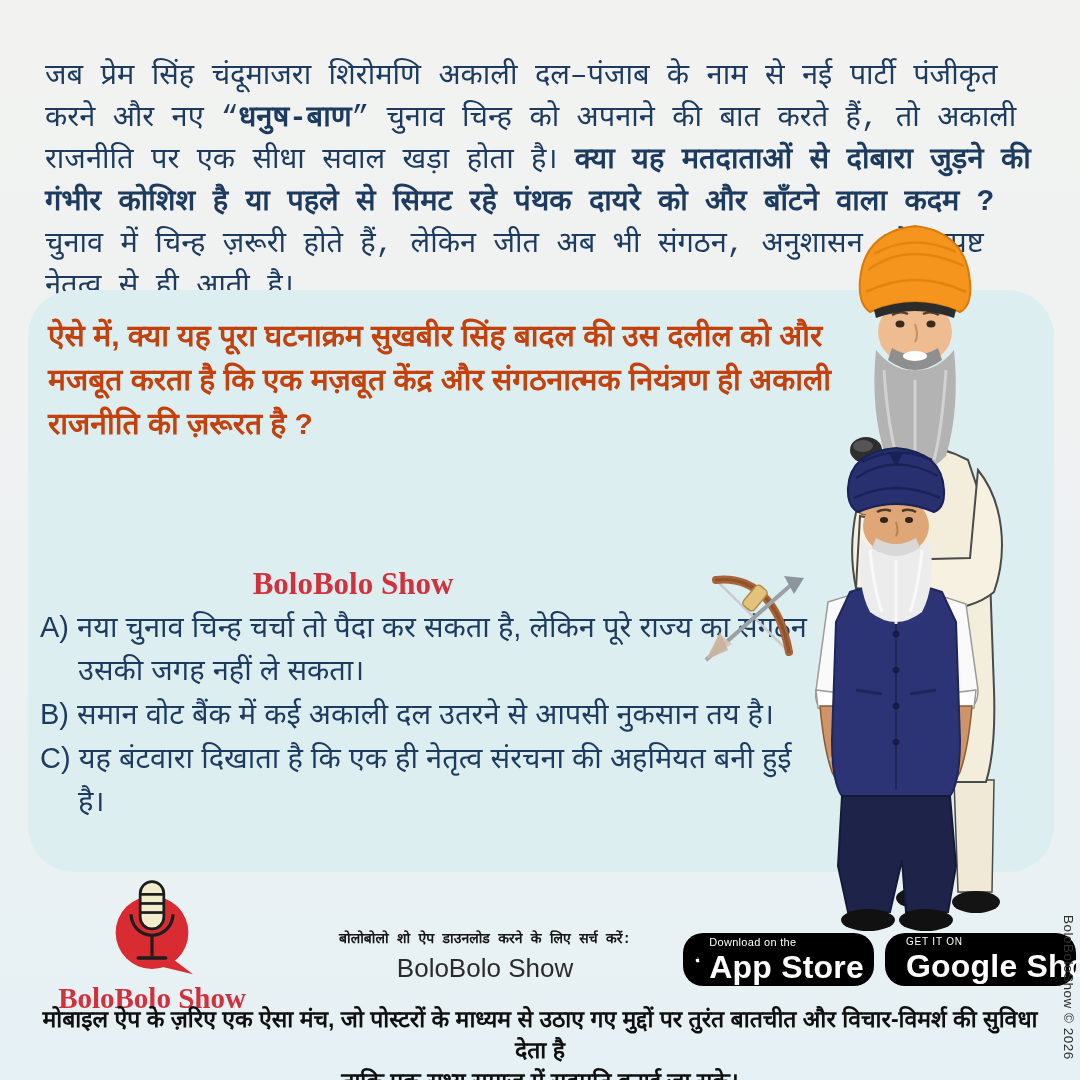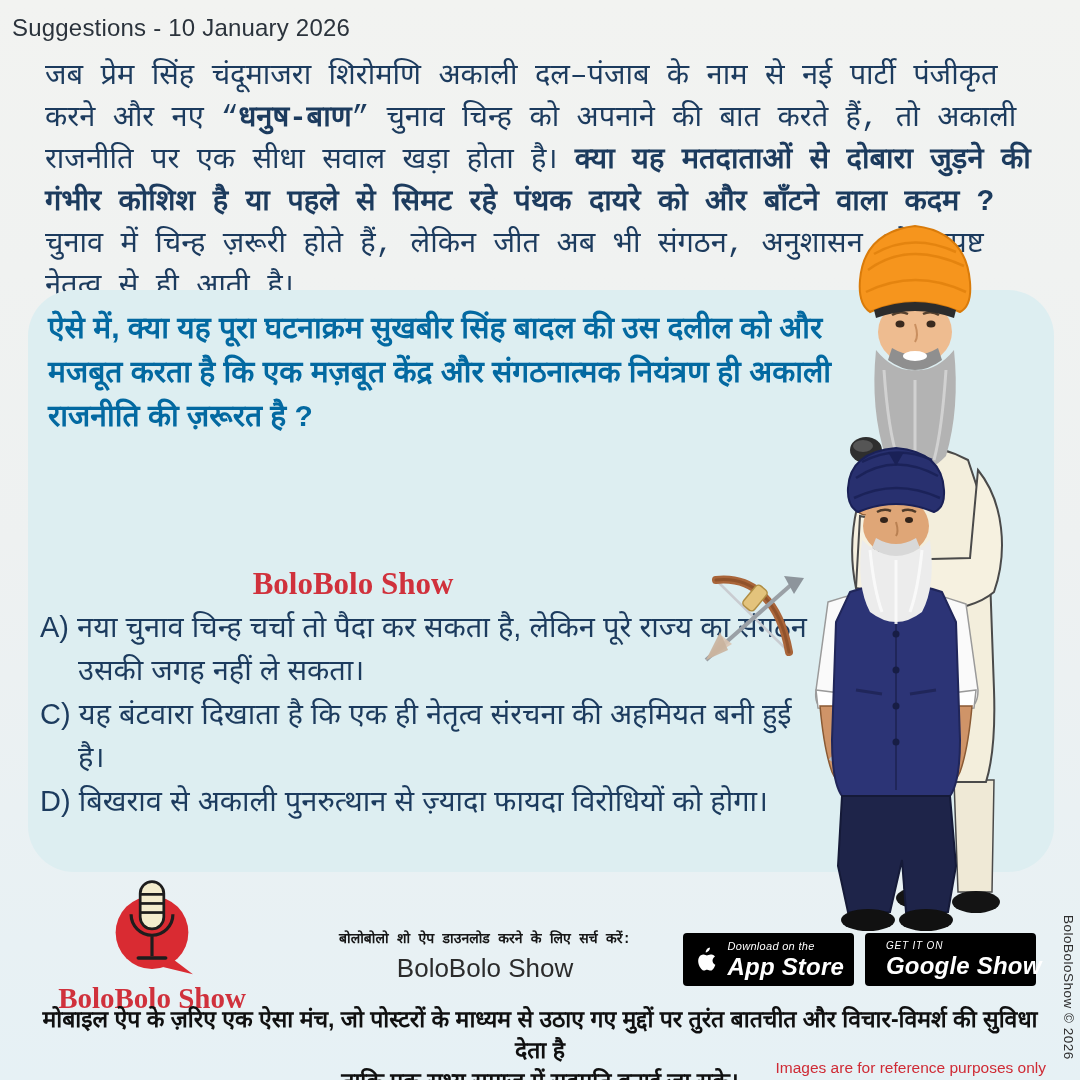--- a/index.html
+++ b/index.html
@@ -15,22 +15,22 @@
   .intro{
     position:absolute;left:45px;top:56px;width:1005px;
     font-size:29px;line-height:42px;color:#1c3b5e;font-family:Liberation Mono, monospace;
   }
   .intro b{font-weight:700;}
   .qbox{
     position:absolute;left:28px;top:290px;width:1026px;height:582px;
     background:#ddeef1;border-radius:46px;
   }
   .qbox .qpara{
-    margin:0;padding:0;position:relative;left:20px;top:16px;width:795px;
-    font-size:30px;line-height:44px;font-weight:700;color:#0369a1;
+    margin:0;padding:0;position:relative;left:20px;top:24px;width:795px;
+    font-size:30px;line-height:44px;font-weight:700;color:#c2410c;
   }
   .brand-heading{
     position:absolute;left:150px;top:276px;width:350px;text-align:center;
     font-family:"Liberation Serif","DejaVu Serif",serif;
     font-size:31px;font-weight:700;color:#d0313c;
   }
   .options{
     position:absolute;left:12px;top:316px;width:770px;
     font-size:29px;line-height:43px;color:#1c3b5e;
   }
@@ -40,57 +40,56 @@
   .logo-block{position:absolute;left:52px;top:878px;width:200px;text-align:center;}
   .logo-text{
     font-family:"Liberation Serif","DejaVu Serif",serif;
     font-size:29px;font-weight:700;color:#d0313c;margin-top:0px;
   }
   .search-block{position:absolute;left:250px;top:928px;width:470px;text-align:center;}
   .search-prompt{font-size:14px;color:#161616;font-weight:600;font-family:Liberation Mono, monospace;}
   .search-term{font-size:26px;color:#2b2b2b;margin-top:6px;}
   .badges{position:absolute;left:683px;top:933px;display:flex;gap:11px;}
   .badge{
-    width:171px;height:53px;background:#000;border-radius:4px;
+    width:191px;height:53px;background:#000;border-radius:20px;
     display:flex;align-items:center;justify-content:flex-start;
-    padding:0 10px 0 12px;box-sizing:border-box;color:#fff;gap:9px;font-style:italic;
+    padding:0 10px 0 12px;box-sizing:border-box;color:#fff;gap:9px;
   }
   .badge .txt{display:flex;flex-direction:column;line-height:1;}
   .badge .t1{font-size:11px;letter-spacing:.3px;margin-bottom:3px;}
   .badge .t1.caps{font-size:10px;letter-spacing:.8px;}
-  .badge .t2{font-size:24px;font-weight:600;letter-spacing:.2px;white-space:nowrap;}
+  .badge .t2{font-size:32px;font-weight:600;letter-spacing:.2px;white-space:nowrap;}
   .desc{
     position:absolute;left:40px;top:1004px;width:1000px;text-align:center;
     font-size:23px;line-height:31px;color:#101010;font-weight:600;
   }
   .disclaimer{
     position:absolute;right:34px;top:1059px;font-size:15.5px;color:#cf2b35;
   }
   .copyright-vert{
     position:absolute;right:4px;top:915px;height:165px;
     writing-mode:vertical-rl;text-orientation:sideways;
     font-size:13.5px;color:#2f2f2f;letter-spacing:.5px;
   }
 </style>
 </head>
 <body>
 
 <div class="canvas">
 
-  <div class="hdr">Suggestions - 10 January 2026</div>
 
   <div class="intro"><span>जब प्रेम सिंह चंदूमाजरा शिरोमणि अकाली दल–पंजाब के नाम से नई पार्टी पंजीकृत करने और नए “</span><b>धनुष-बाण</b><span>” चुनाव चिन्ह को अपनाने की बात करते हैं, तो अकाली राजनीति पर एक सीधा सवाल खड़ा होता है। </span><b>क्या यह मतदाताओं से दोबारा जुड़ने की गंभीर कोशिश है या पहले से सिमट रहे पंथक दायरे को और बाँटने वाला कदम ? </b><span>चुनाव में चिन्ह ज़रूरी होते हैं, लेकिन जीत अब भी संगठन, अनुशासन और स्पष्ट नेतृत्व से ही आती है।</span></div>
 
   <div class="qbox">
     <p class="qpara">ऐसे में, क्या यह पूरा घटनाक्रम सुखबीर सिंह बादल की उस दलील को और मजबूत करता है कि एक मज़बूत केंद्र और संगठनात्मक नियंत्रण ही अकाली राजनीति की ज़रूरत है ?</p>
     <div class="brand-heading">BoloBolo Show</div>
     <div class="options">
       <p class="opt">A) नया चुनाव चिन्ह चर्चा तो पैदा कर सकता है, लेकिन पूरे राज्य का संगठन उसकी जगह नहीं ले सकता।</p>
+      <p class="opt">B) समान वोट बैंक में कई अकाली दल उतरने से आपसी नुकसान तय है।</p>
       <p class="opt">C) यह बंटवारा दिखाता है कि एक ही नेतृत्व संरचना की अहमियत बनी हुई है।</p>
-      <p class="opt">D) बिखराव से अकाली पुनरुत्थान से ज़्यादा फायदा विरोधियों को होगा।</p>
     </div>
   </div>
 
   <svg class="bow" width="115" height="96" viewBox="0 0 115 96">
     <line x1="24" y1="8" x2="97" y2="80" stroke="#c9ccd1" stroke-width="2.5"></line>
     <path d="M 24,8 C 62,4 88,30 97,80" fill="none" stroke="#a9653a" stroke-width="8" stroke-linecap="round"></path>
     <path d="M 24,8 C 62,4 88,30 97,80" fill="none" stroke="#7c431f" stroke-width="3" stroke-linecap="round" opacity=".55"></path>
     <rect x="56" y="13" width="14" height="26" rx="4" transform="rotate(40 63 26)" fill="#e3c37c" stroke="#b08e44" stroke-width="1.5"></rect>
     <line x1="14" y1="88" x2="100" y2="12" stroke="#9aa0a6" stroke-width="4"></line>
     <polygon points="92,4 112,6 102,22" fill="#8d959c"></polygon>
@@ -203,16 +202,15 @@
         <span class="t2">Google Show</span>
       </div>
     </div>
   </div>
 
   <div class="desc">
     <div>मोबाइल ऐप के ज़रिए एक ऐसा मंच, जो पोस्टरों के माध्यम से उठाए गए मुद्दों पर तुरंत बातचीत और विचार-विमर्श की सुविधा देता है</div>
     <div>ताकि एक सभ्य समाज में सहमति बनाई जा सके।</div>
   </div>
 
-  <div class="disclaimer">Images are for reference purposes only</div>
   <div class="copyright-vert">BoloBoloShow © 2026</div>
 
 </div>
 
 </body></html>

